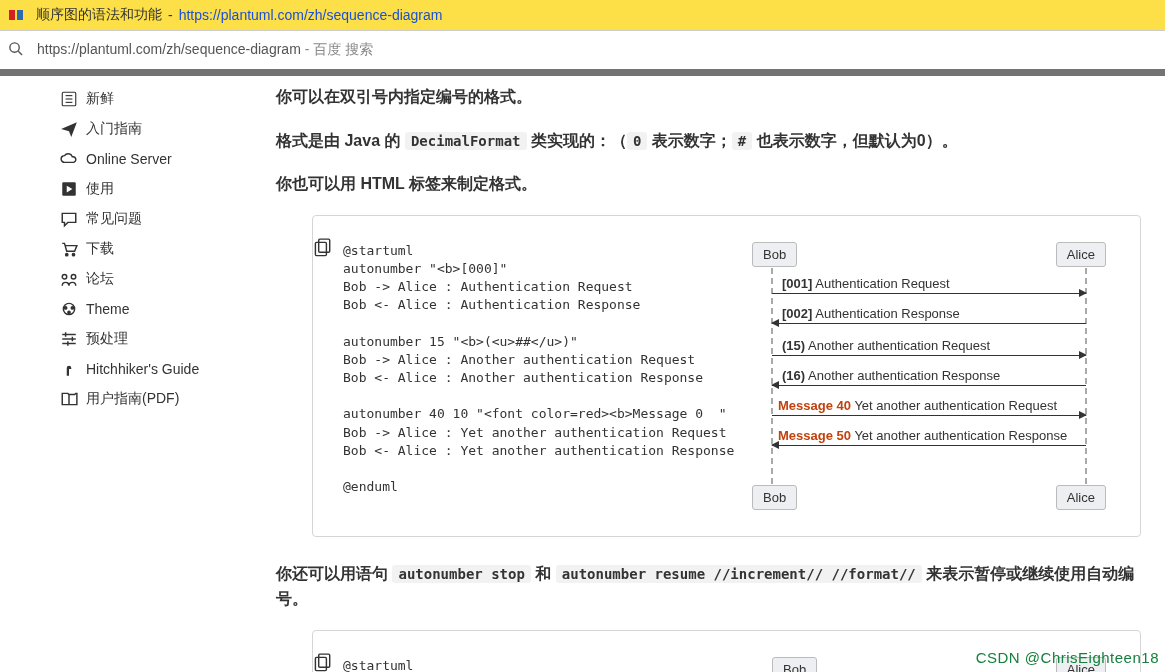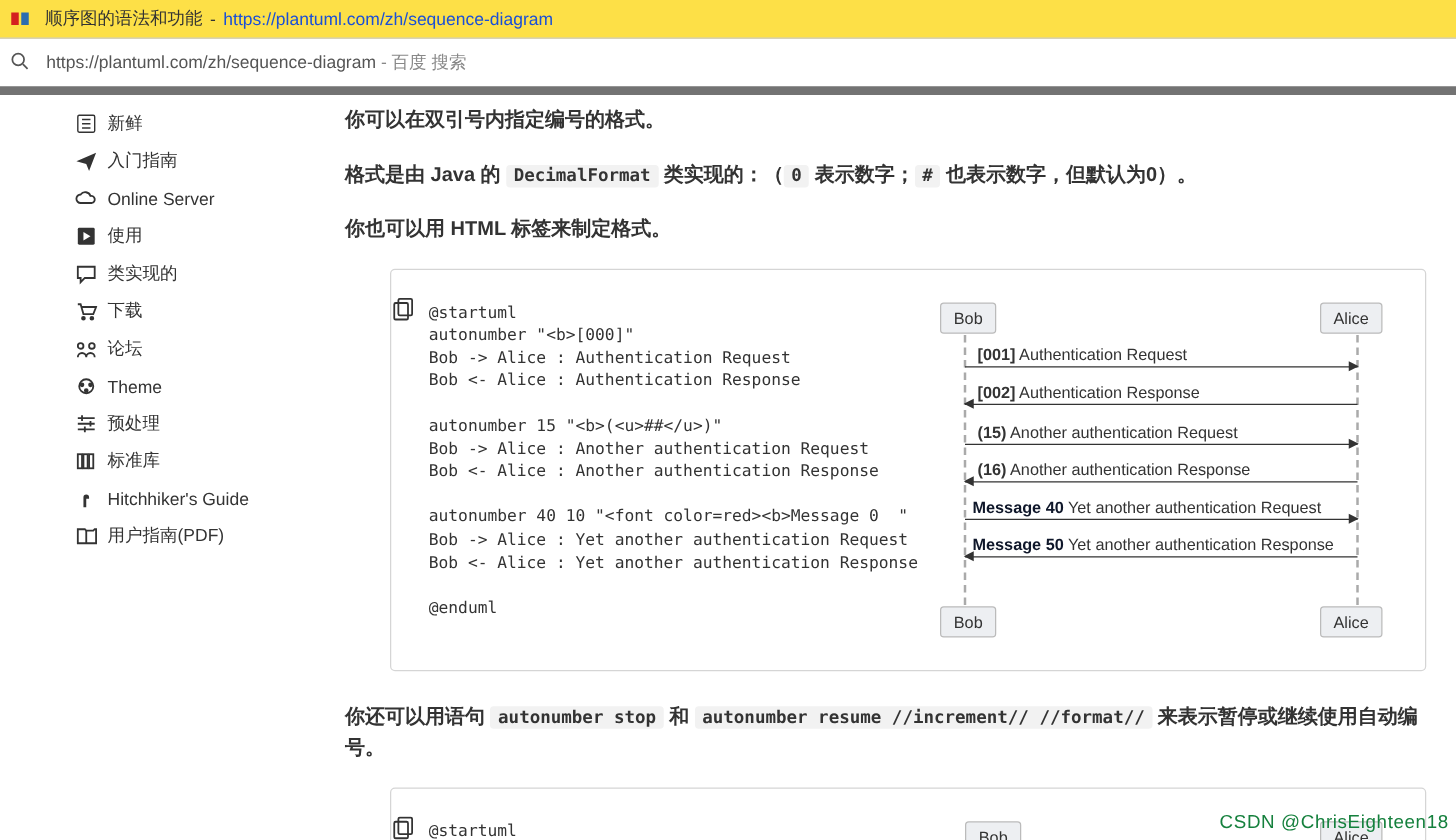--- a/index.html
+++ b/index.html
@@ -28,21 +28,21 @@
     
     .codebox { border:1px solid #d5d5d5; border-radius:4px; margin:0 0 24px 0; display:flex; align-items:flex-start; padding:26px; gap:8px; position:relative; }
     .copy-icon { flex-shrink:0; margin:-4px 2px 0 -28px; width:22px; height:22px; display:flex; align-items:center; justify-content:center; }
     .code { font-family: "SFMono-Regular", Consolas, monospace; font-size: 13px; white-space: pre; flex:1; line-height:1.4; }
     
     .diagram { flex-shrink:0; width: 370px; position:relative; }
     .actor { position:absolute; background:#edeff2; border:1px solid #bbb; border-radius:3px; padding:4px 10px; font-size:13px; }
     .lifeline { position:absolute; border-left: 2px dashed #aaa; }
     .msg { position:absolute; font-size:13px; white-space:nowrap; }
     .msg .num { font-weight:bold; }
-    .msg .red { color:#0f172a; font-weight:bold; }
+    .msg .red { color:#c2410c; font-weight:bold; }
     .arrow-line { position:absolute; height:1px; background:#333; }
     .arrow-line::after { content:''; position:absolute; right:-1px; top:-4px; border-left:8px solid #333; border-top:4.5px solid transparent; border-bottom:4.5px solid transparent; }
     .arrow-line.back::after { right:auto; left:-1px; border-left:none; border-right:8px solid #333; }
     
     .watermark { position:fixed; right:6px; bottom:6px; color:#15803d; font-size:15px; pointer-events:none; letter-spacing:0.5px; }
   </style>
 </head>
 <body>
 
 <div class="topbar">
@@ -108,21 +108,21 @@
           </svg>
         </span>
         <span>使用</span>
       </div>
     <div class="sidebar-item">
         <span class="sic">
           <svg viewBox="0 0 16 16" fill="none" stroke="#333" stroke-width="1.3">
             <path d="M2 3 h12 v8 h-7 l-3 3 v-3 h-2 Z"></path>
           </svg>
         </span>
-        <span>类实现的</span>
+        <span>常见问题</span>
       </div>
     <div class="sidebar-item">
         <span class="sic">
           <svg viewBox="0 0 16 16" fill="none" stroke="#333" stroke-width="1.3">
             <path d="M2 3 h2 l2 7 h7 l2-5 h-10"></path>
             <circle cx="6" cy="13" r="1" fill="#333"></circle>
             <circle cx="12" cy="13" r="1" fill="#333"></circle>
           </svg>
         </span>
         <span>下载</span>
@@ -153,30 +153,20 @@
           <svg viewBox="0 0 16 16" fill="none" stroke="#333" stroke-width="1.3">
             <line x1="2" y1="4" x2="14" y2="4"></line>
             <line x1="2" y1="8" x2="14" y2="8"></line>
             <line x1="2" y1="12" x2="14" y2="12"></line>
             <line x1="5" y1="2" x2="5" y2="6"></line>
             <line x1="11" y1="6" x2="11" y2="10"></line>
             <line x1="7" y1="10" x2="7" y2="14"></line>
           </svg>
         </span>
         <span>预处理</span>
-      </div>
-    <div class="sidebar-item">
-        <span class="sic">
-          <svg viewBox="0 0 16 16" fill="none" stroke="#333" stroke-width="1.3">
-            <rect x="2" y="3" width="3" height="10"></rect>
-            <rect x="6" y="3" width="3" height="10"></rect>
-            <rect x="10" y="3" width="3" height="10"></rect>
-          </svg>
-        </span>
-        <span>标准库</span>
       </div>
     <div class="sidebar-item">
         <span class="sic">
           <svg viewBox="0 0 16 16" fill="#333">
             <path d="M6 14 v-7 a2 2 0 0 1 4 0 v1 h-2 v6 z"></path>
           </svg>
         </span>
         <span>Hitchhiker's Guide</span>
       </div>
     <div class="sidebar-item">

